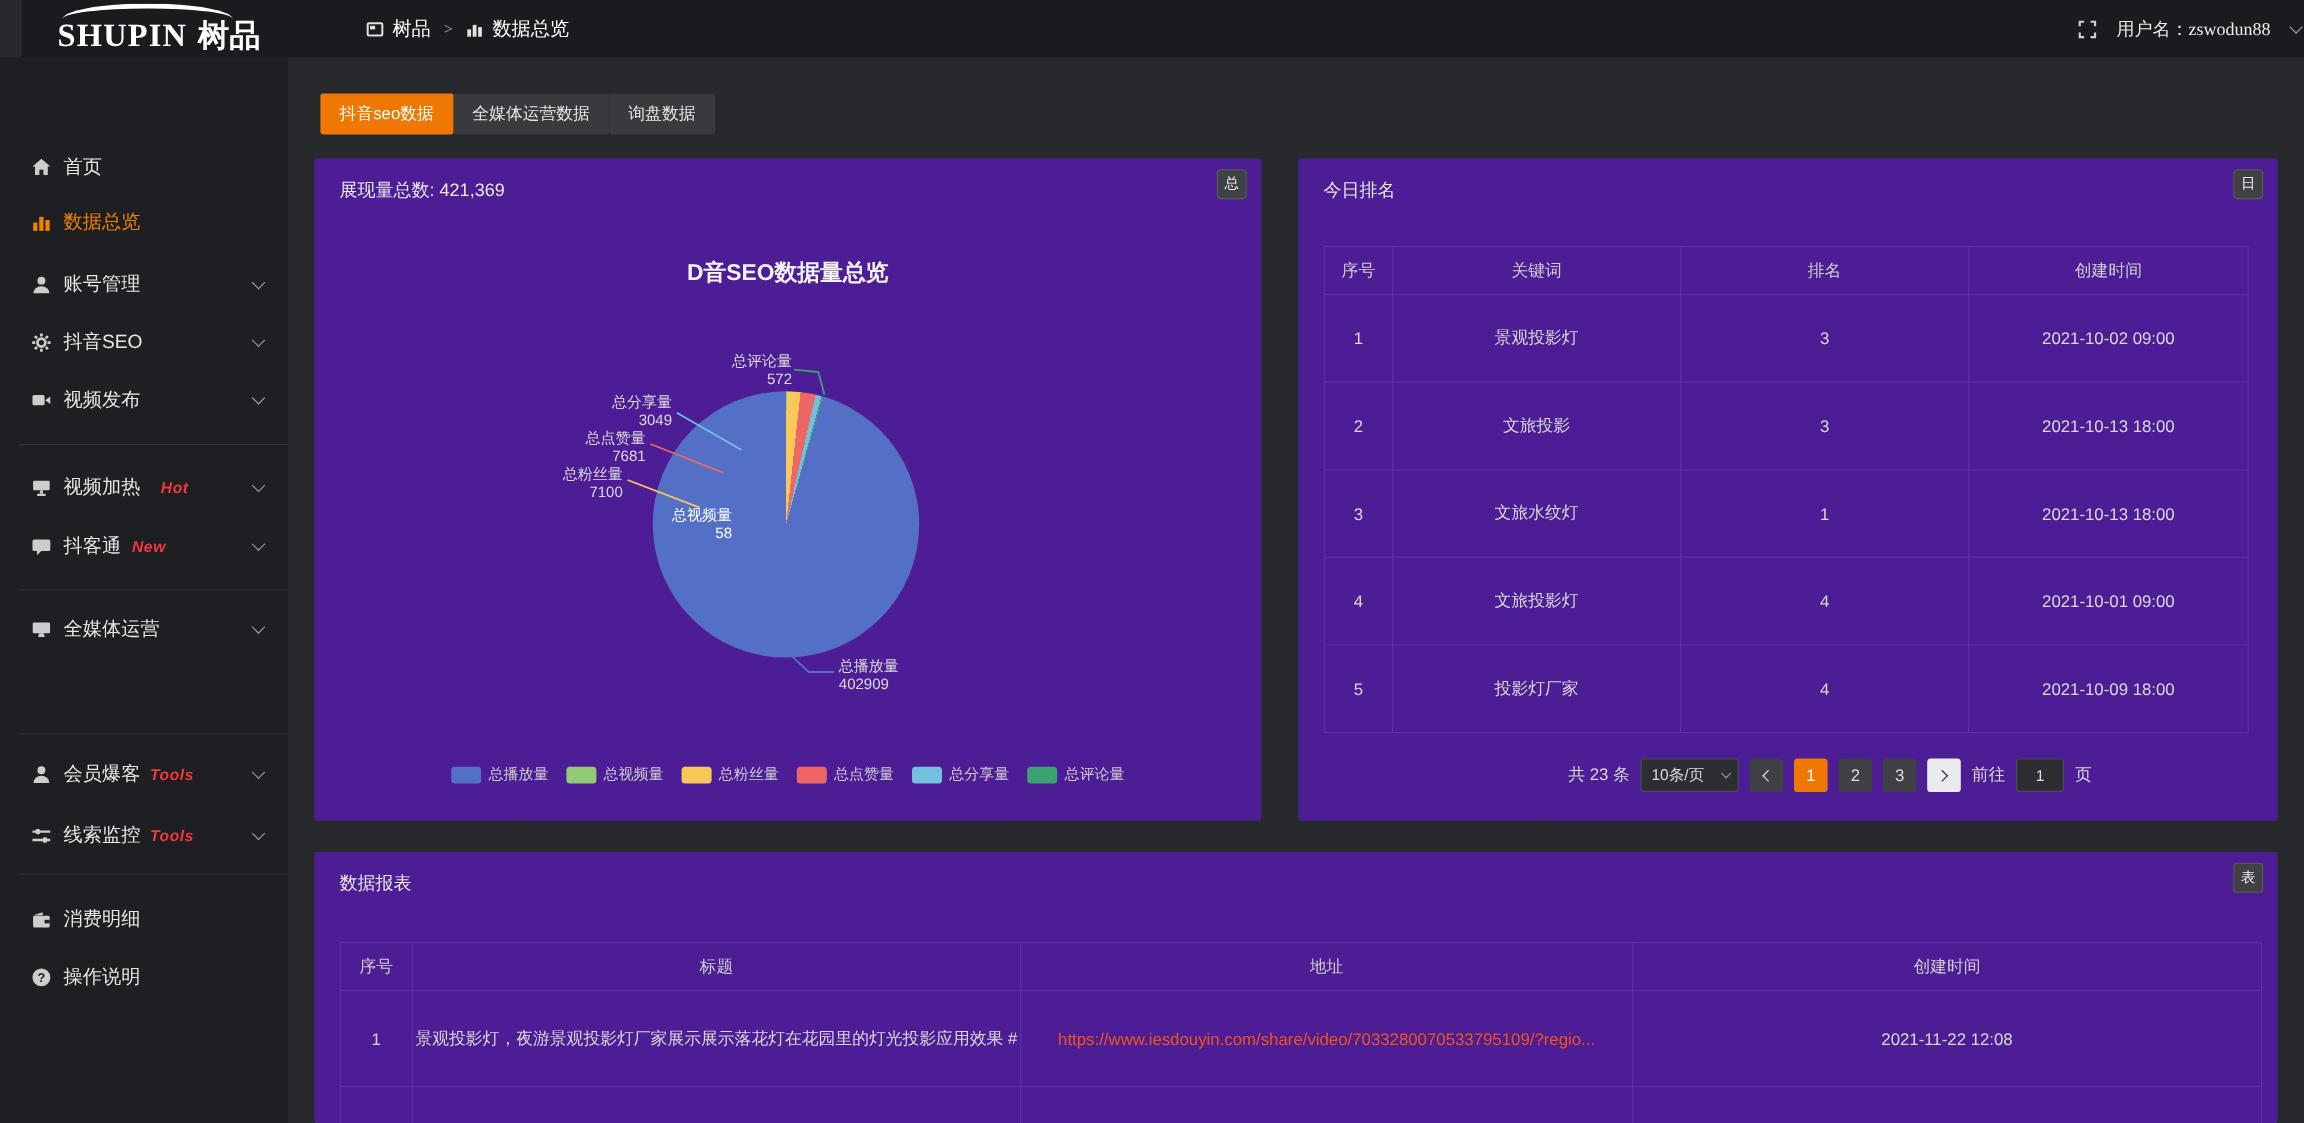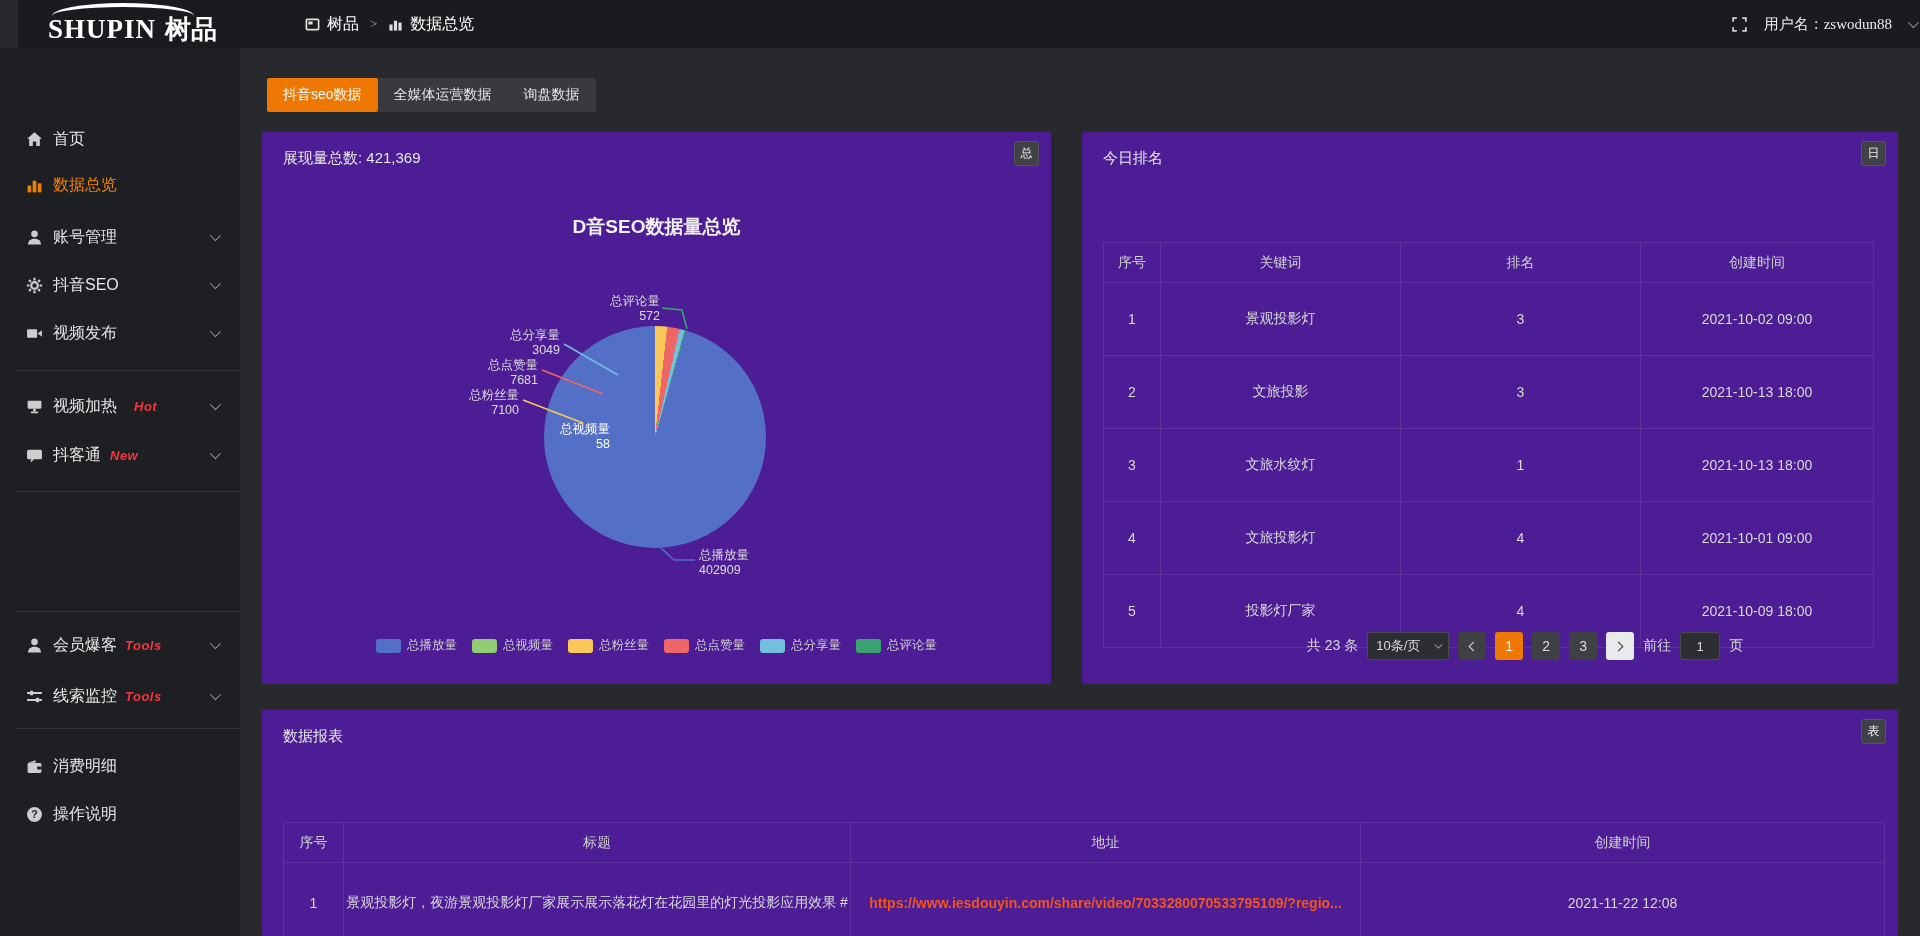--- a/index.html
+++ b/index.html
@@ -53,34 +53,34 @@
       #73c0de 12.9deg 15.5deg, #3ba272 15.5deg 16.1deg, #5470c6 16.1deg 360deg); }
   .plabel { position:absolute; width:84px; font-size:12.5px; line-height:15px; color:#dcdcdc; text-align:right; }
   .plabel.onpie { color:#fff; }
   .plabel.left-align { text-align:left; }
   .callouts { position:absolute; left:0; top:0; pointer-events:none; }
   .legend { position:absolute; left:0; right:0; top:505px; display:flex; justify-content:center; gap:15px; }
   .litem { display:flex; align-items:center; gap:6px; font-size:12.5px; color:#cfcfcf; cursor:pointer; }
   .lchip { width:25px; height:14px; border-radius:3px; }
 
   
-  .grid-table { position:absolute; border-left:1px solid rgba(255,255,255,.09); border-top:1px solid rgba(255,255,255,.09);margin-top:37px; }
+  .grid-table { position:absolute; border-left:1px solid rgba(255,255,255,.09); border-top:1px solid rgba(255,255,255,.09); }
   .trow { display:grid; }
   .tcell { border-right:1px solid rgba(255,255,255,.09); border-bottom:1px solid rgba(255,255,255,.09);
     display:flex; align-items:center; justify-content:center; font-size:14px; color:#d9d9d9; padding:0 8px; overflow:hidden; }
   .tcell.hd { color:#cfcfcf; }
   #rank-table { left:21px; top:73px; width:771px; }
   #rank-table .trow { grid-template-columns:57px 240px 240px 233px; }
   #rank-table .trow.hd-row .tcell { height:40px; }
   #rank-table .trow.body-row .tcell { height:73px; }
   #report-table { left:21px; top:75px; width:1602px; }
   #report-table .trow { grid-template-columns:60px 507px 510px 524px; }
   #report-table .trow.hd-row .tcell { height:40px; }
   #report-table .trow.body-row .tcell { height:80px; }
-  .link { color:#f0561c; white-space:nowrap;font-weight:bold; }
+  .link { color:#f0561c; white-space:nowrap; }
   .title-cell { white-space:nowrap; }
 
   
   .pager { position:absolute; left:0; right:0; top:500px; display:flex; align-items:center; justify-content:center;
     gap:9px; padding-left:70px; font-size:14px; color:#d9d9d9; }
   .pg-total { margin-right:0; }
   .pg-size { height:28px; min-width:82px; background:#2d2e32; border:1px solid #4a4b4f; border-radius:3px;
     display:flex; align-items:center; justify-content:space-between; padding:0 8px; font-size:13px; color:#d9d9d9; cursor:pointer; gap:6px;}
   .pg-size .chev { width:6px; height:6px; }
   .pg-btn { width:28px; height:28px; border-radius:3px; background:#3f4044; color:#ddd; display:flex;
@@ -192,20 +192,28 @@
           <rect x="1" y="2.5" width="14" height="9" rx="1.5" fill="currentColor"></rect>
           <path d="M4.5 11.5v3.2l3.4-3.2z" fill="currentColor"></path>
         </svg>
       <span class="lbl">抖客通</span>
       <span class="badge red" style="left:110px">New</span>
       <span class="chev"></span>
     </div>
 
     <div class="sdiv" style="top:443px"></div>
 
+    <div class="srow" style="top:452px">
+      <svg class="ic" viewBox="0 0 16 16">
+          <rect x="1.2" y="2.5" width="13.6" height="8.5" rx="1" fill="currentColor"></rect>
+          <path d="M6.3 11h3.4l1 3H5.3z" fill="currentColor"></path>
+        </svg>
+      <span class="lbl">全媒体运营</span>
+      <span class="chev"></span>
+    </div>
 
 
     <div class="sdiv" style="top:563px"></div>
 
     <div class="srow" style="top:573px">
       <svg class="ic" viewBox="0 0 16 16">
           <circle cx="8" cy="4.6" r="3.1" fill="currentColor"></circle>
           <path d="M1.8 14.5a6.2 5.6 0 0 1 12.4 0z" fill="currentColor"></path>
         </svg>
       <span class="lbl">会员爆客</span>

